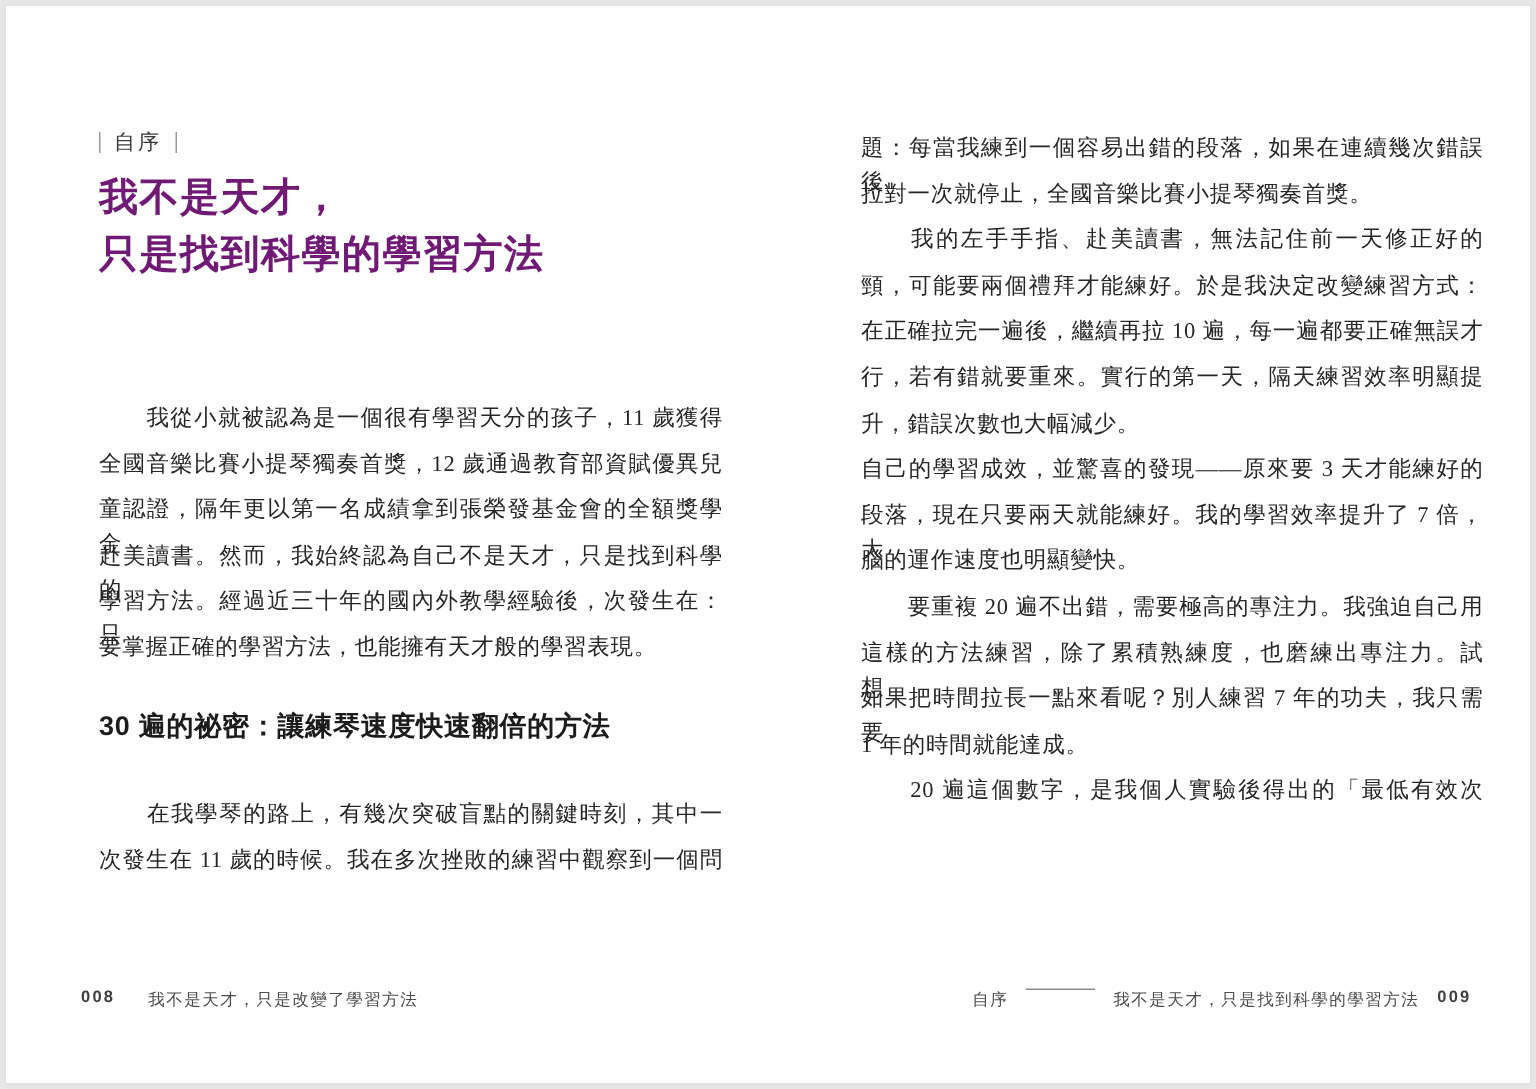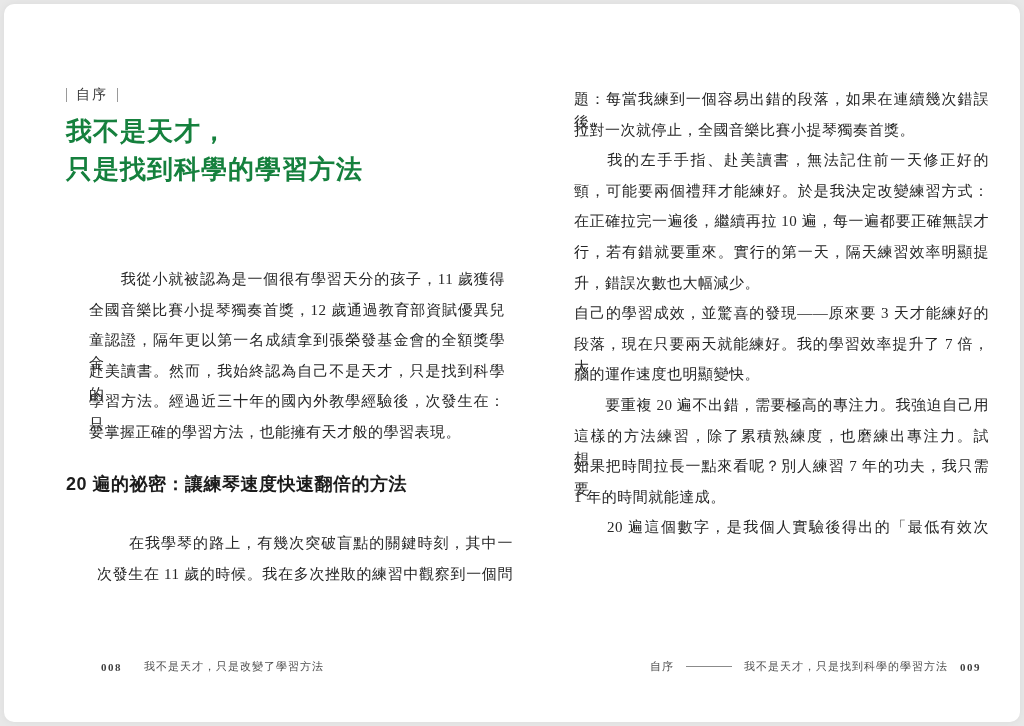--- a/index.html
+++ b/index.html
@@ -4,47 +4,47 @@
 <style>
   html,body{margin:0;padding:0;}
   body{
     width:1024px;height:726px;
     background:#e8e8e8;
     font-family:"Liberation Serif","DejaVu Serif",serif;
     position:relative;overflow:hidden;
   }
   .spread{
     position:absolute;left:4px;top:4px;right:4px;bottom:4px;
-    background:#ffffff;border-radius:10px;
+    background:#ffffff;border-radius:0;
     box-shadow:0 0 8px rgba(0,0,0,0.06);
     padding-left:40px;
   }
   .page{position:absolute;top:0;bottom:0;}
   .page-left{left:58px;width:420px;}
   .page-right{left:564px;width:421px;}
 
   .preface-label{
     position:absolute;top:82px;left:4px;
     display:flex;align-items:center;gap:9px;
     font-family:"Liberation Sans","DejaVu Sans",sans-serif;
     font-size:14px;color:#3a3a3a;letter-spacing:2px;
   }
   .label-bar{width:1px;height:14px;background:#9a9a9a;}
 
   .main-title{
     position:absolute;top:108px;left:4px;right:0;
     font-family:"Liberation Sans","DejaVu Sans",sans-serif;
     font-weight:bold;font-size:26px;line-height:38px;
-    color:#15803d;letter-spacing:1px;
+    color:#701a75;letter-spacing:1px;
   }
 
   .body-block{position:absolute;left:4px;width:416px;}
   .rp .body-block{left:6px;width:415px;}
-  .b1{top:264px;margin-left:23px;}
-  .b2{top:528px;margin-left:31px;}
+  .b1{top:264px;}
+  .b2{top:528px;}
   .rb{top:84px;}
 
   .text-line{
     font-size:15px;line-height:23px;height:30.6px;
     color:#262626;white-space:nowrap;
     letter-spacing:0.5px;
   }
   .text-line.fill{
     white-space:normal;
     text-align:justify;
@@ -54,23 +54,23 @@
 
   .section-heading{
     position:absolute;top:468px;left:4px;
     font-family:"Liberation Sans","DejaVu Sans",sans-serif;
     font-weight:bold;font-size:18px;color:#1c1c1c;
     letter-spacing:0.5px;
   }
 
   .footer{
     position:absolute;top:655px;
-    display:flex;align-items:center;
-    font-family:Liberation Serif, serif;
-    font-size:11px;color:#4d4d4d;letter-spacing:1px;margin-left:47px;
+    display:flex;align-items:flex-start;
+    font-family:Liberation Sans, sans-serif;
+    font-size:11px;color:#4d4d4d;letter-spacing:1px;
   }
   .footer-left{left:50px;gap:22px;}
   .footer-right{right:39px;gap:12px;}
   .page-num{font-weight:bold;color:#3f3f3f;letter-spacing:1.5px;}
   .footer-rule{width:46px;height:1px;background:#8b8b8b;}
 </style>
 </head>
 <body>
 
 <div class="spread">
@@ -90,21 +90,21 @@
 
     <div class="body-block b1">
       <div class="text-line fill">　　我從小就被認為是一個很有學習天分的孩子，11 歲獲得</div>
       <div class="text-line fill">全國音樂比賽小提琴獨奏首獎，12 歲通過教育部資賦優異兒</div>
       <div class="text-line fill">童認證，隔年更以第一名成績拿到張榮發基金會的全額獎學金</div>
       <div class="text-line fill">赴美讀書。然而，我始終認為自己不是天才，只是找到科學的</div>
       <div class="text-line fill">學習方法。經過近三十年的國內外教學經驗後，次發生在：只</div>
       <div class="text-line">要掌握正確的學習方法，也能擁有天才般的學習表現。</div>
     </div>
 
-    <div class="section-heading">20 遍的祕密：讓練琴速度快速翻倍的方法</div>
+    <div class="section-heading">30 遍的祕密：讓練琴速度快速翻倍的方法</div>
 
     <div class="body-block b2">
       <div class="text-line fill">　　在我學琴的路上，有幾次突破盲點的關鍵時刻，其中一</div>
       <div class="text-line fill">次發生在 11 歲的時候。我在多次挫敗的練習中觀察到一個問</div>
     </div>
   </div>
 
   <div class="page page-right rp">
     <div class="body-block rb">
       <div class="text-line fill">題：每當我練到一個容易出錯的段落，如果在連續幾次錯誤後</div>

